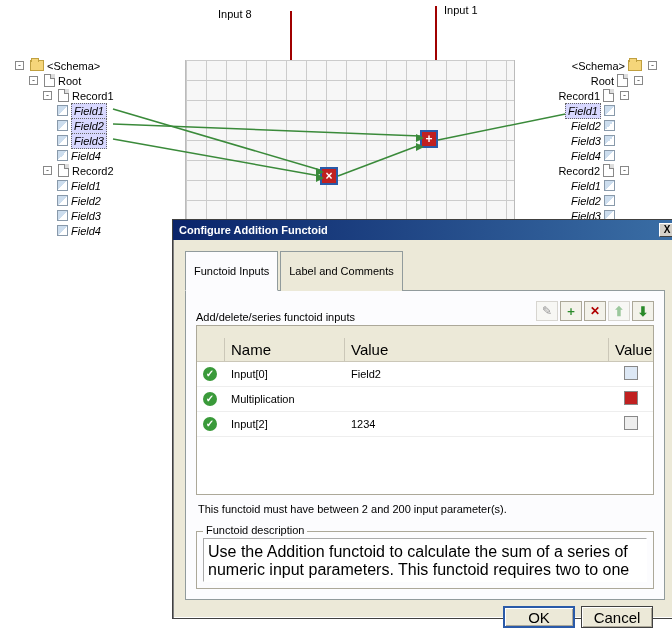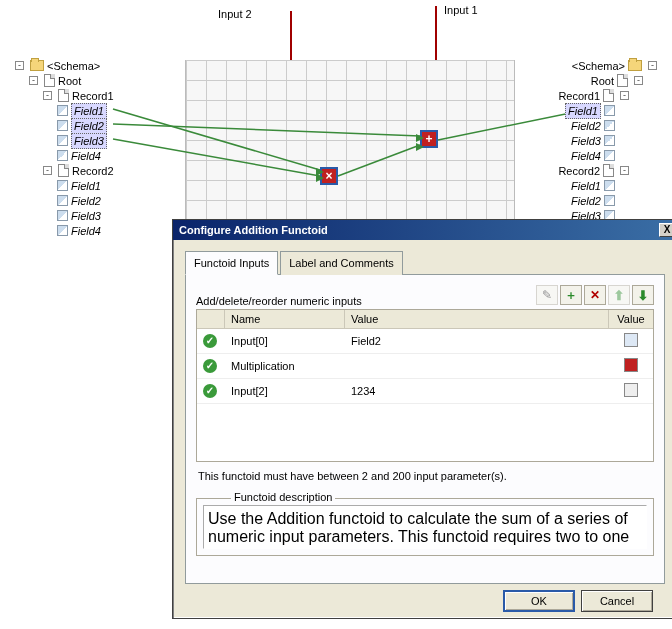--- a/index.html
+++ b/index.html
@@ -92,54 +92,54 @@
     color: #fff;
     display: flex; align-items: center;
     padding: 0 2px 0 6px;
     font-weight: bold;
     font-size: 11px;
   }
   .titlebar .spacer{flex:1;}
   .close-btn{width:16px;height:14px;background:#d4d0c8;border:1px solid #fff;border-right-color:#404040;border-bottom-color:#404040;color:#000;font-size:10px;line-height:12px;text-align:center;font-weight:bold;}
   .dlg-body{padding:10px 12px 8px;}
   .tabs{display:flex;gap:2px;position:relative;top:1px;z-index:2;}
-  .tab{padding:5px 8px;border:1px solid #919b9c;background:#ece9d8;font-size:11px;border-bottom:none;}
+  .tab{padding:13px 8px;border:1px solid #919b9c;background:#ece9d8;font-size:11px;border-bottom:none;}
   .tab.active{background:#fcfcfe;border-bottom:1px solid #fcfcfe;}
   .tabpanel{border:1px solid #919b9c;background:#fcfcfe;padding:10px 10px 8px;height:310px;}
   .instr{font-size:11px;margin-bottom:2px;}
   .toolbar{display:flex;gap:2px;justify-content:flex-end;margin-bottom:4px;}
   .tbtn{width:22px;height:20px;border:1px solid #aca899;background:#f3f2ea;display:flex;align-items:center;justify-content:center;font-size:12px;}
   .tbtn.disabled{opacity:.45;}
   .plus-g{color:#2a8a2a;font-weight:bold;}
   .x-r{color:#b00000;font-weight:bold;}
   .arr{color:#2a8a2a;font-weight:bold;font-size:13px;}
   .grid{border:1px solid #aca899;background:#fff;}
   .ghead{display:flex;background:#ece9d8;border-bottom:1px solid #cbc7b8;}
-  .gh{padding:3px 6px;font-size:11px;border-right:1px solid #cbc7b8;}
+  .gh{padding:3px 6px;font-size:15px;border-right:1px solid #cbc7b8;margin-top:12px;}
   .colchk{width:28px;} .colname{width:120px;} .colval{flex:1;} .coltype{width:44px;border-right:none;text-align:center;}
   .grow{display:flex;border-bottom:1px solid #eee;align-items:center;}
   .gc{padding:4px 6px;font-size:11px;}
   .chk{width:14px;height:14px;border-radius:50%;background:#3a9a3a;color:#fff;font-size:10px;line-height:14px;text-align:center;font-weight:bold;}
   .type-ic{width:14px;height:14px;border:1px solid #888;display:inline-block;}
   .type-ic.link{background:#dde8f5;}
   .type-ic.func{background:#c02020;}
   .type-ic.const{background:#eee;}
   .gbody{height:132px;overflow:hidden;}
   .note{font-size:11px;padding:8px 2px 10px;}
   .groupbox{border:1px solid #aca899;padding:6px;position:relative;margin-top:6px;background:#fcfcfe;}
-  .groupbox .legend{position:absolute;top:-8px;left:6px;background:#fcfcfe;padding:0 3px;font-size:11px;margin-left:28px;}
+  .groupbox .legend{position:absolute;top:-8px;left:6px;background:#fcfcfe;padding:0 3px;font-size:11px;}
   .desc{border:1px inset #fff;background:#fff;padding:4px;font-size:16px;height:44px;overflow:hidden;}
   .dlg-buttons{display:flex;gap:6px;justify-content:flex-end;padding:6px 12px 0;}
-  .btn{min-width:72px;height:22px;border:1px solid #404040;background:#ece9d8;font-size:11px;box-shadow:1px 1px 0 #fff inset,-1px -1px 0 #aca899 inset;}
+  .btn{min-width:72px;height:22px;border:1px solid #404040;background:#ece9d8;font-size:15px;box-shadow:1px 1px 0 #fff inset,-1px -1px 0 #aca899 inset;}
   .btn.default{border:2px solid #2a5aa8;}
 </style>
 </head>
 <body>
 
-<div class="input-label" style="left:218px;top:8px;">Input 2</div>
+<div class="input-label" style="left:218px;top:8px;">Input 8</div>
 <div class="input-label" style="left:444px;top:4px;">Input 1</div>
 <div class="leader-line" style="left:290px;top:11px;height:155px;"></div>
 <div class="leader-line" style="left:435px;top:6px;height:120px;"></div>
 
 <div class="canvas"></div>
 
 <div class="functoid mult">
     <span>×</span>
   </div>
 <div class="functoid add">
@@ -279,21 +279,21 @@
     <span class="spacer"></span>
     <div class="close-btn"><span>X</span></div>
   </div>
   <div class="dlg-body">
     <div class="tabs">
       <div class="tab active">Functoid Inputs</div>
       <div class="tab">Label and Comments</div>
     </div>
     <div class="tabpanel">
       <div style="display:flex;align-items:flex-end;">
-        <div class="instr" style="flex:1">Add/delete/reorder numeric inputs</div>
+        <div class="instr" style="flex:1">Add/delete/series functoid inputs</div>
         <div class="toolbar">
           <div class="tbtn disabled">
               <span>✎</span>
             </div>
           <div class="tbtn">
               <span class="plus-g">＋</span>
             </div>
           <div class="tbtn">
               <span class="x-r">✕</span>
             </div>

